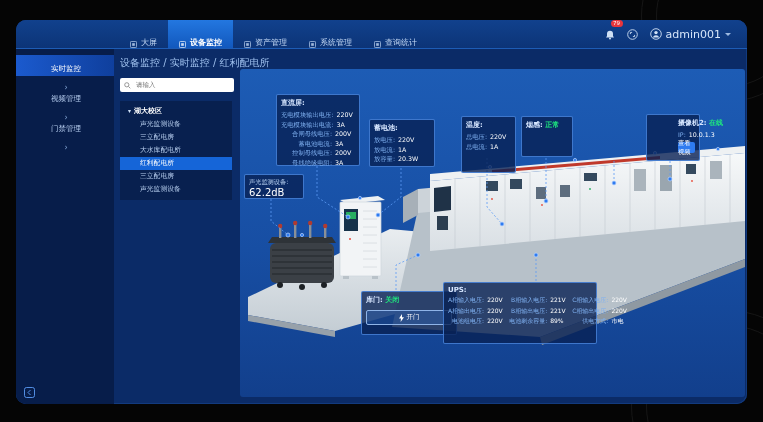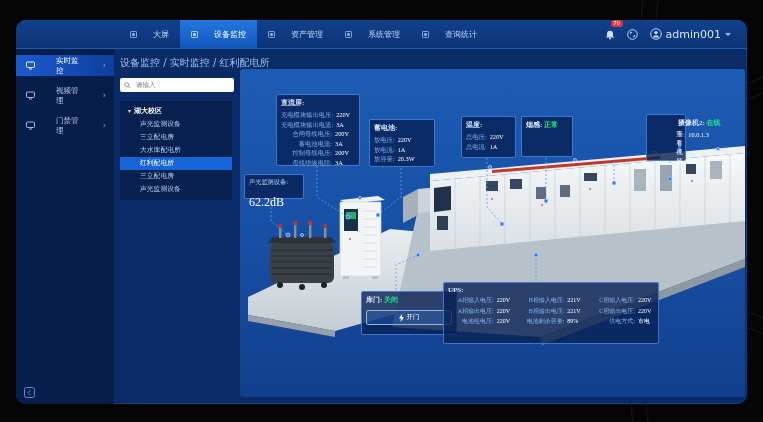--- a/index.html
+++ b/index.html
@@ -9,73 +9,73 @@
   .ring{position:absolute;border:1px solid #161616;border-radius:50%;}
   
   .window{position:absolute;left:16px;top:20px;width:731px;height:384px;border-radius:10px;
           background:#0b2b67;overflow:hidden;display:flex;flex-direction:column;
           box-shadow:0 0 0 1px #123a7e inset;}
   
   .navbar{height:28px;background:linear-gradient(180deg,#11418d,#0c3477);display:flex;align-items:center;
           flex:0 0 auto;border-bottom:1px solid #1d5cb5;}
   .logo-area{width:103px;height:100%;}
   .tabs{display:flex;height:100%;}
-  .tab{display:flex;align-items:center;gap:16px;padding:0 11px;height:100%;font-size:8px;color:#c7dcf7;cursor:pointer;}
-  .tab.active{background:linear-gradient(180deg,#2377e0,#1258bd);color:#fff;}
+  .tab{display:flex;align-items:flex-end;gap:4px;padding:0 11px;height:100%;font-size:8px;color:#c7dcf7;cursor:pointer;}
+  .tab.active{background:linear-gradient(180deg,#2377e0,#1258bd);color:#fff;font-weight:bold;}
   .tab svg{opacity:.8;}
   .nav-right{margin-left:auto;display:flex;align-items:center;gap:12px;padding-right:16px;}
   .bell-wrap{position:relative;}
   .badge{position:absolute;top:-5px;left:6px;background:#e8353c;color:#fff;font-size:5.5px;line-height:7px;
          padding:0 2.5px;border-radius:4px;}
   .user{display:flex;align-items:center;gap:4px;color:#d7e6fa;font-size:11px;cursor:pointer;}
   .chev-down{width:0;height:0;border-left:3px solid transparent;border-right:3px solid transparent;
              border-top:3px solid #9db9e0;}
   
   .body{flex:1;display:flex;min-height:0;}
   .sidebar{width:98px;background:#071d4a;padding-top:6px;position:relative;flex:0 0 auto;}
-  .side-item{height:21px;display:flex;align-items:center;gap:21px;padding:0 8px 0 10px;font-size:7.5px;
-             color:#b6cdef;cursor:pointer;margin-bottom:9px;}
+  .side-item{height:21px;display:flex;align-items:center;gap:9px;padding:0 8px 0 10px;font-size:7.5px;
+             color:#b6cdef;cursor:pointer;margin-bottom:9px;flex-direction:column;}
   .side-item.active{background:linear-gradient(90deg,#1b5ace,#0f3f9d);color:#fff;}
   .side-item .grow{flex:1;}
   .side-chev{color:#87a9d8;font-size:8px;}
   .collapse{position:absolute;left:8px;bottom:6px;}
   
   .middle{width:126px;flex:0 0 auto;padding:4px 0 0 6px;box-sizing:border-box;}
   .breadcrumb{font-size:10px;color:#9fc1ee;margin:3px 0 8px 0;white-space:nowrap;}
   .search{display:flex;align-items:center;background:#fff;border-radius:2px;height:14px;width:106px;padding:0 4px;gap:3px;}
   .search input{border:0;outline:0;flex:1;font-size:6.5px;color:#333;min-width:0;background:transparent;
                 font-family:"DejaVu Sans",sans-serif;}
   .tree{margin-top:9px;background:#08204f;width:112px;padding:3px 0 4px 0;}
   .tree-root{height:14px;line-height:14px;font-size:7px;font-weight:bold;color:#fff;padding-left:8px;cursor:pointer;}
   .caret{color:#cfe0f5;margin-right:3px;font-size:6px;}
   .tree-item{height:13px;line-height:13px;font-size:6.8px;color:#b9d0f0;padding-left:20px;cursor:pointer;white-space:nowrap;}
   .tree-item.active{background:#1565d8;color:#fff;}
   
   .main{flex:1;position:relative;margin:20px 2px 7px 0;border-radius:3px;overflow:hidden;
-        background:linear-gradient(180deg,#1d5cb5 0%,#174ea3 55%,#123f8c 100%);font-family:Liberation Serif, serif;}
+        background:linear-gradient(180deg,#1d5cb5 0%,#174ea3 55%,#123f8c 100%);}
   .scene{position:absolute;left:0;top:0;}
   .panel{position:absolute;background:rgba(8,32,84,.8);border:1px solid rgba(80,145,238,.75);
          border-radius:2px;padding:3px 4px;box-sizing:border-box;color:#e8f1ff;}
   .p-title{font-size:7px;font-weight:bold;color:#d6e6ff;margin-bottom:2px;white-space:nowrap;}
   .row{display:flex;line-height:9.5px;font-size:6.3px;white-space:nowrap;}
   .lbl{color:#7fb0f0;flex:1;text-align:right;}
   .val{color:#fff;margin-left:3px;min-width:20px;text-align:left;}
   .ok{color:#1ee87e;font-weight:bold;}
   .ip-row{display:flex;font-size:6.3px;line-height:9px;}
   .btn-blue{margin-top:3px;height:11px;background:#2e7bf0;border-radius:2px;color:#fff;font-size:6.3px;
             display:flex;align-items:center;justify-content:center;cursor:pointer;}
   .btn-outline{margin-top:5px;height:13px;border:1px solid #8fb4e8;background:rgba(47,108,200,.35);
                border-radius:2px;color:#fff;font-size:6.5px;display:flex;align-items:center;
                justify-content:center;gap:3px;cursor:pointer;}
   .ups-grid{display:grid;grid-template-columns:1fr 1fr 1fr;column-gap:6px;row-gap:2px;margin-top:1px;}
   .cell{display:flex;font-size:6px;line-height:8.5px;white-space:nowrap;}
   .cell .lbl{flex:1;}
   .cell .val{min-width:16px;}
   .noise-t{font-size:6.2px;color:#bcd5f5;white-space:nowrap;}
-  .noise-v{font-size:12px;color:#fff;margin-top:8px;}
+  .noise-v{font-size:10px;color:#fff;margin-top:0;}
 </style>
 </head>
 <body>
 
 <div class="ring" style="right:-50px;top:-70px;width:170px;height:170px;"></div>
 <div class="ring" style="right:-35px;top:-55px;width:140px;height:140px;"></div>
 <div class="ring" style="right:-60px;bottom:-80px;width:190px;height:190px;"></div>
 <div class="ring" style="right:-45px;bottom:-65px;width:160px;height:160px;"></div>
 
 <div class="window">
@@ -381,21 +381,21 @@
               <span class="lbl" style="text-align:left;flex:0 0 auto;">放电流:</span>
               <span class="val">1A</span>
             </div>
             <div class="row">
               <span class="lbl" style="text-align:left;flex:0 0 auto;">放容量:</span>
               <span class="val">20.3W</span>
             </div>
           </div>
       </div>
 
-      <div class="panel" style="left:221px;top:47px;width:55px;height:42px;">
+      <div class="panel" style="left:221px;top:47px;width:55px;height:57px;">
         <div class="p-title">温度:</div>
         <div>
 
         <div class="row">
               <span class="lbl" style="text-align:left;flex:0 0 auto;">总电压:</span>
               <span class="val">220V</span>
             </div>
             <div class="row">
               <span class="lbl" style="text-align:left;flex:0 0 auto;">总电流:</span>
               <span class="val">1A</span>
@@ -404,21 +404,21 @@
       </div>
 
       <div class="panel" style="left:281px;top:47px;width:52px;height:41px;">
         <div class="p-title">
           <span>烟感:</span>
           <span class="ok">正常</span>
         </div>
       </div>
 
 
-      <div class="panel" style="left:406px;top:45px;width:40px;height:47px;padding-left:31px;">
+      <div class="panel" style="left:406px;top:45px;width:54px;height:47px;padding-left:31px;">
         <div class="p-title">
           <span>摄像机2:</span>
           <span class="ok">在线</span>
         </div>
         <div class="ip-row">
           <span class="lbl" style="flex:0 0 auto;text-align:left;">IP:</span>
           <span class="val">10.0.1.3</span>
         </div>
         <div class="btn-blue">查看视频</div>
       </div>
@@ -434,21 +434,21 @@
           <span class="ok">关闭</span>
         </div>
         <div class="btn-outline">
           <svg width="5" height="8" viewBox="0 0 5 8">
               <path d="M3 0L0 4.5h2L1.6 8 5 3.2H3z" fill="#fff"></path>
             </svg>
           <span>开门</span>
         </div>
       </div>
 
-      <div class="panel" style="left:203px;top:213px;width:216px;height:62px;">
+      <div class="panel" style="left:203px;top:213px;width:154px;height:62px;">
         <div class="p-title">UPS:</div>
         <div class="ups-grid">
 
         <div class="cell">
               <span class="lbl">A相输入电压:</span>
               <span class="val">220V</span>
             </div>
             <div class="cell">
               <span class="lbl">B相输入电压:</span>
               <span class="val">221V</span>

